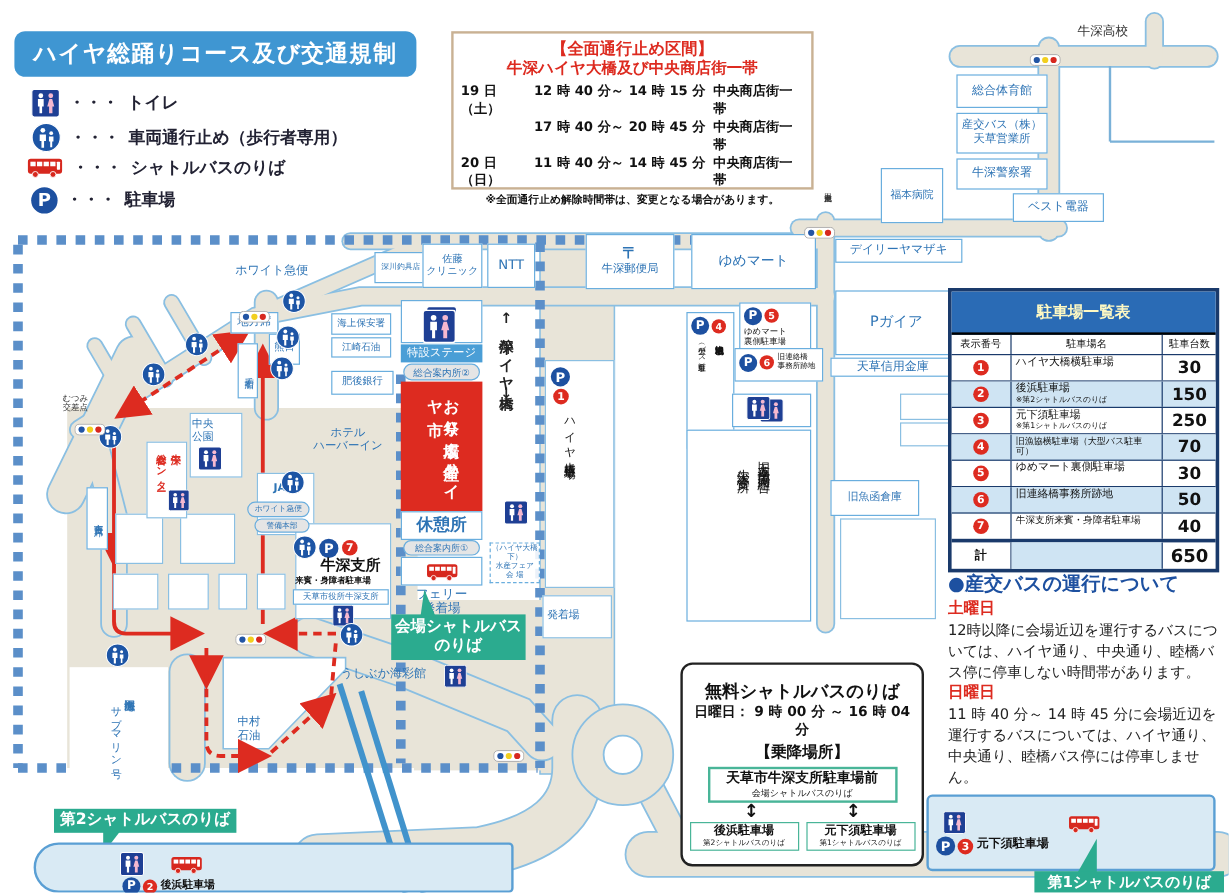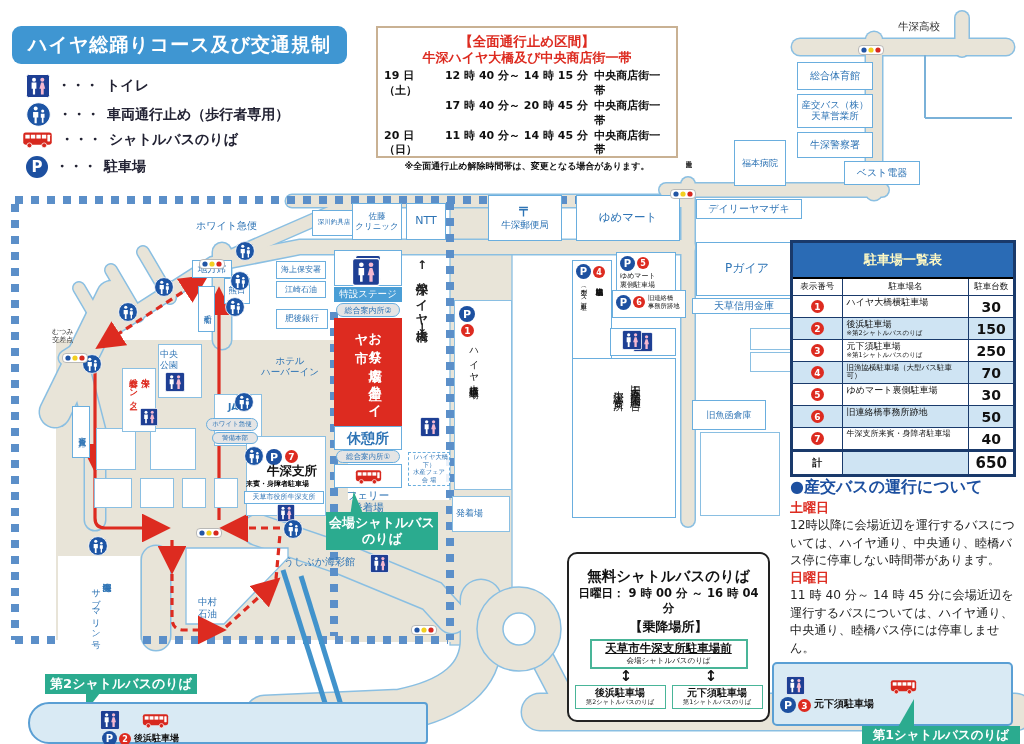--- a/index.html
+++ b/index.html
@@ -54,21 +54,21 @@
   #businfo{position:absolute;left:790px;top:477px;width:232px;color:#222;}
   #businfo .h{color:#1d50a0;font-weight:bold;font-size:16px;margin-bottom:2px;}
   #businfo .day{color:#dd2b20;font-weight:bold;font-size:13px;line-height:1.3;}
   #businfo .tx{font-size:12.2px;line-height:1.45;font-weight:500;}
   #shubox{position:absolute;left:567px;top:532px;width:203px;height:170px;background:#fff;
         border:2.5px solid #222;border-radius:10px;padding:13px 4px 4px;text-align:center;margin-top:20px;}
   #shubox .t1{font-weight:bold;font-size:14.5px;color:#111;}
   #shubox .tm{font-size:11.5px;font-weight:600;color:#111;line-height:1.3;}
   #shubox .t2{font-weight:bold;font-size:13px;color:#111;margin-top:2px;}
   .stopmain{margin:3px auto 0;width:158px;border:2px solid #49b598;padding:1px 0;}
-  .stopmain .n{font-size:11.5px;font-weight:bold;color:#111;line-height:1.2;text-decoration:underline;}
+  .stopmain .n{font-size:11.5px;font-weight:bold;color:#111;line-height:1.2;}
   .stopmain .s{font-size:7.5px;color:#111;}
   .arrows{display:flex;justify-content:space-around;width:170px;margin:0 auto;font-size:15px;font-weight:bold;color:#111;line-height:1;}
   .stoprow{display:flex;justify-content:space-between;width:188px;margin:1px auto 0;}
   .stopsub{width:91px;border:1.5px solid #49b598;padding:1px 0;}
   .stopsub .n{font-size:10px;font-weight:bold;color:#111;line-height:1.15;}
   .stopsub .s{font-size:6.3px;color:#111;}
   .inset{position:absolute;background:#d9eaf4;border:2px solid #5a9fd4;}
   .dashedbox{position:absolute;border:1.5px dashed #6aaede;background:rgba(255,255,255,.88);
         color:#2e74b5;text-align:center;line-height:1.2;}
 </style>

